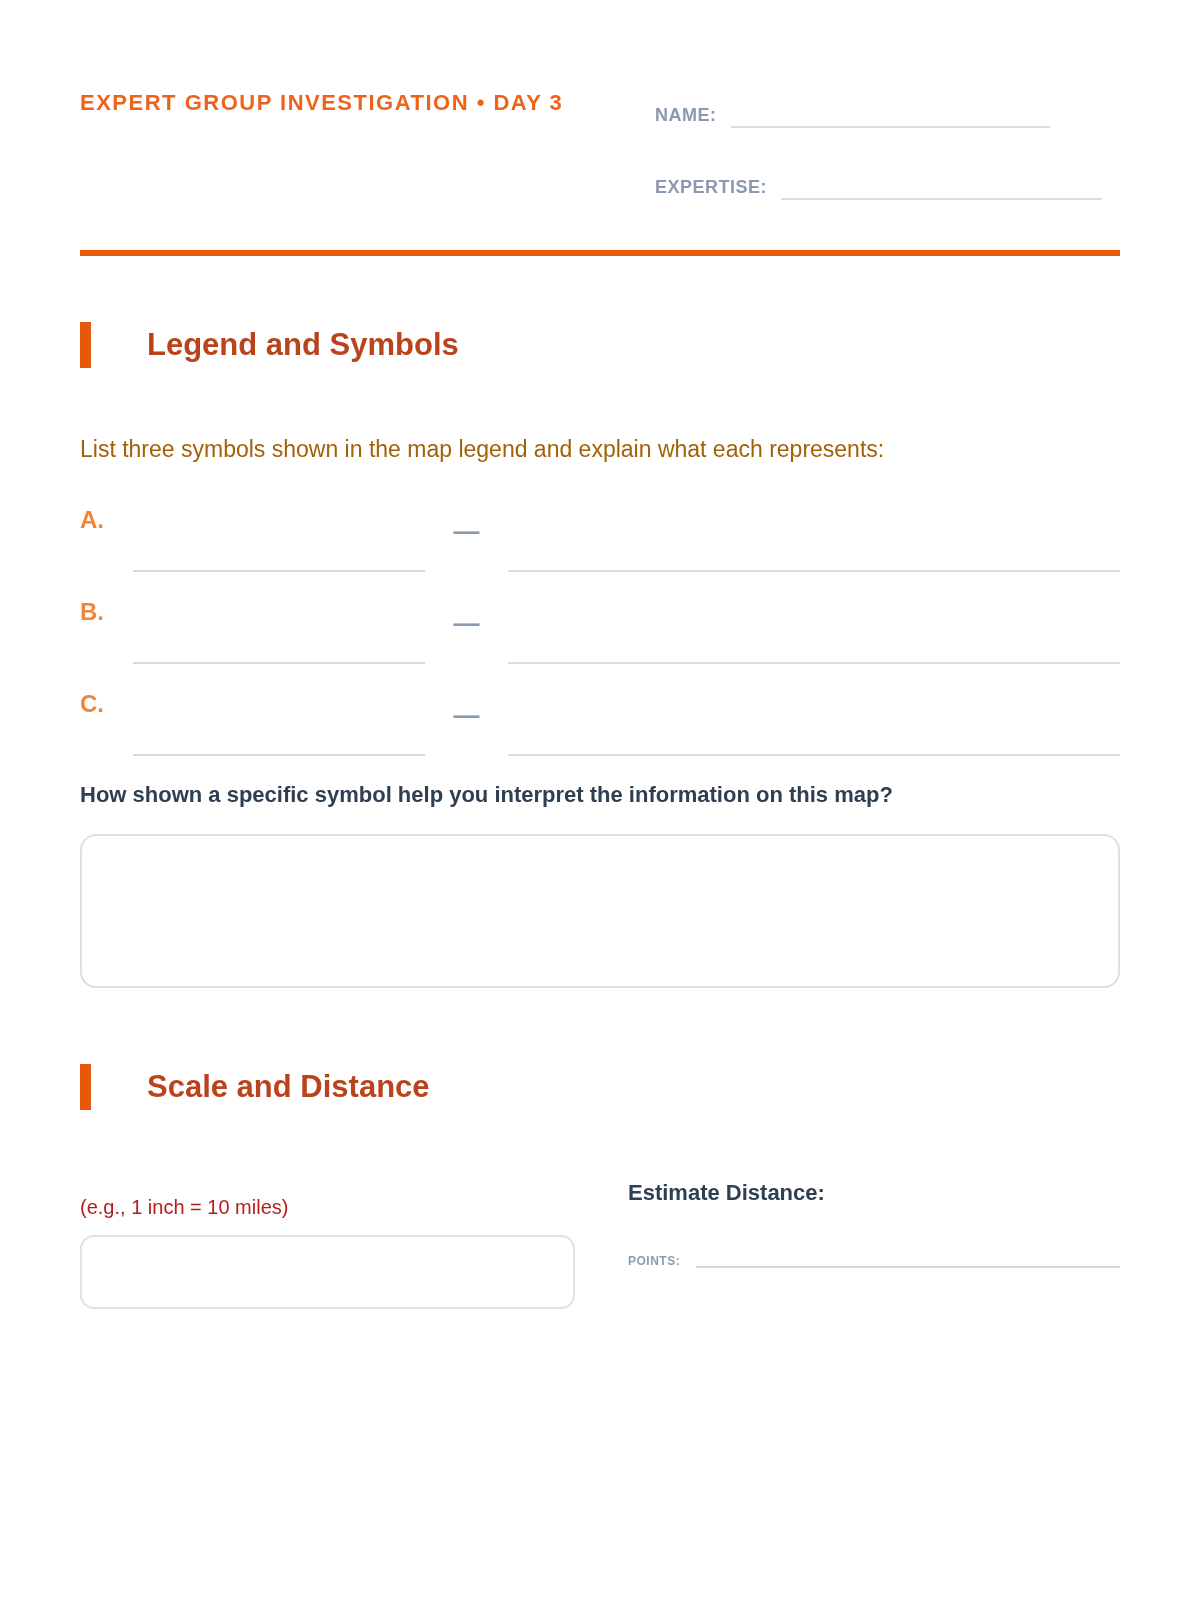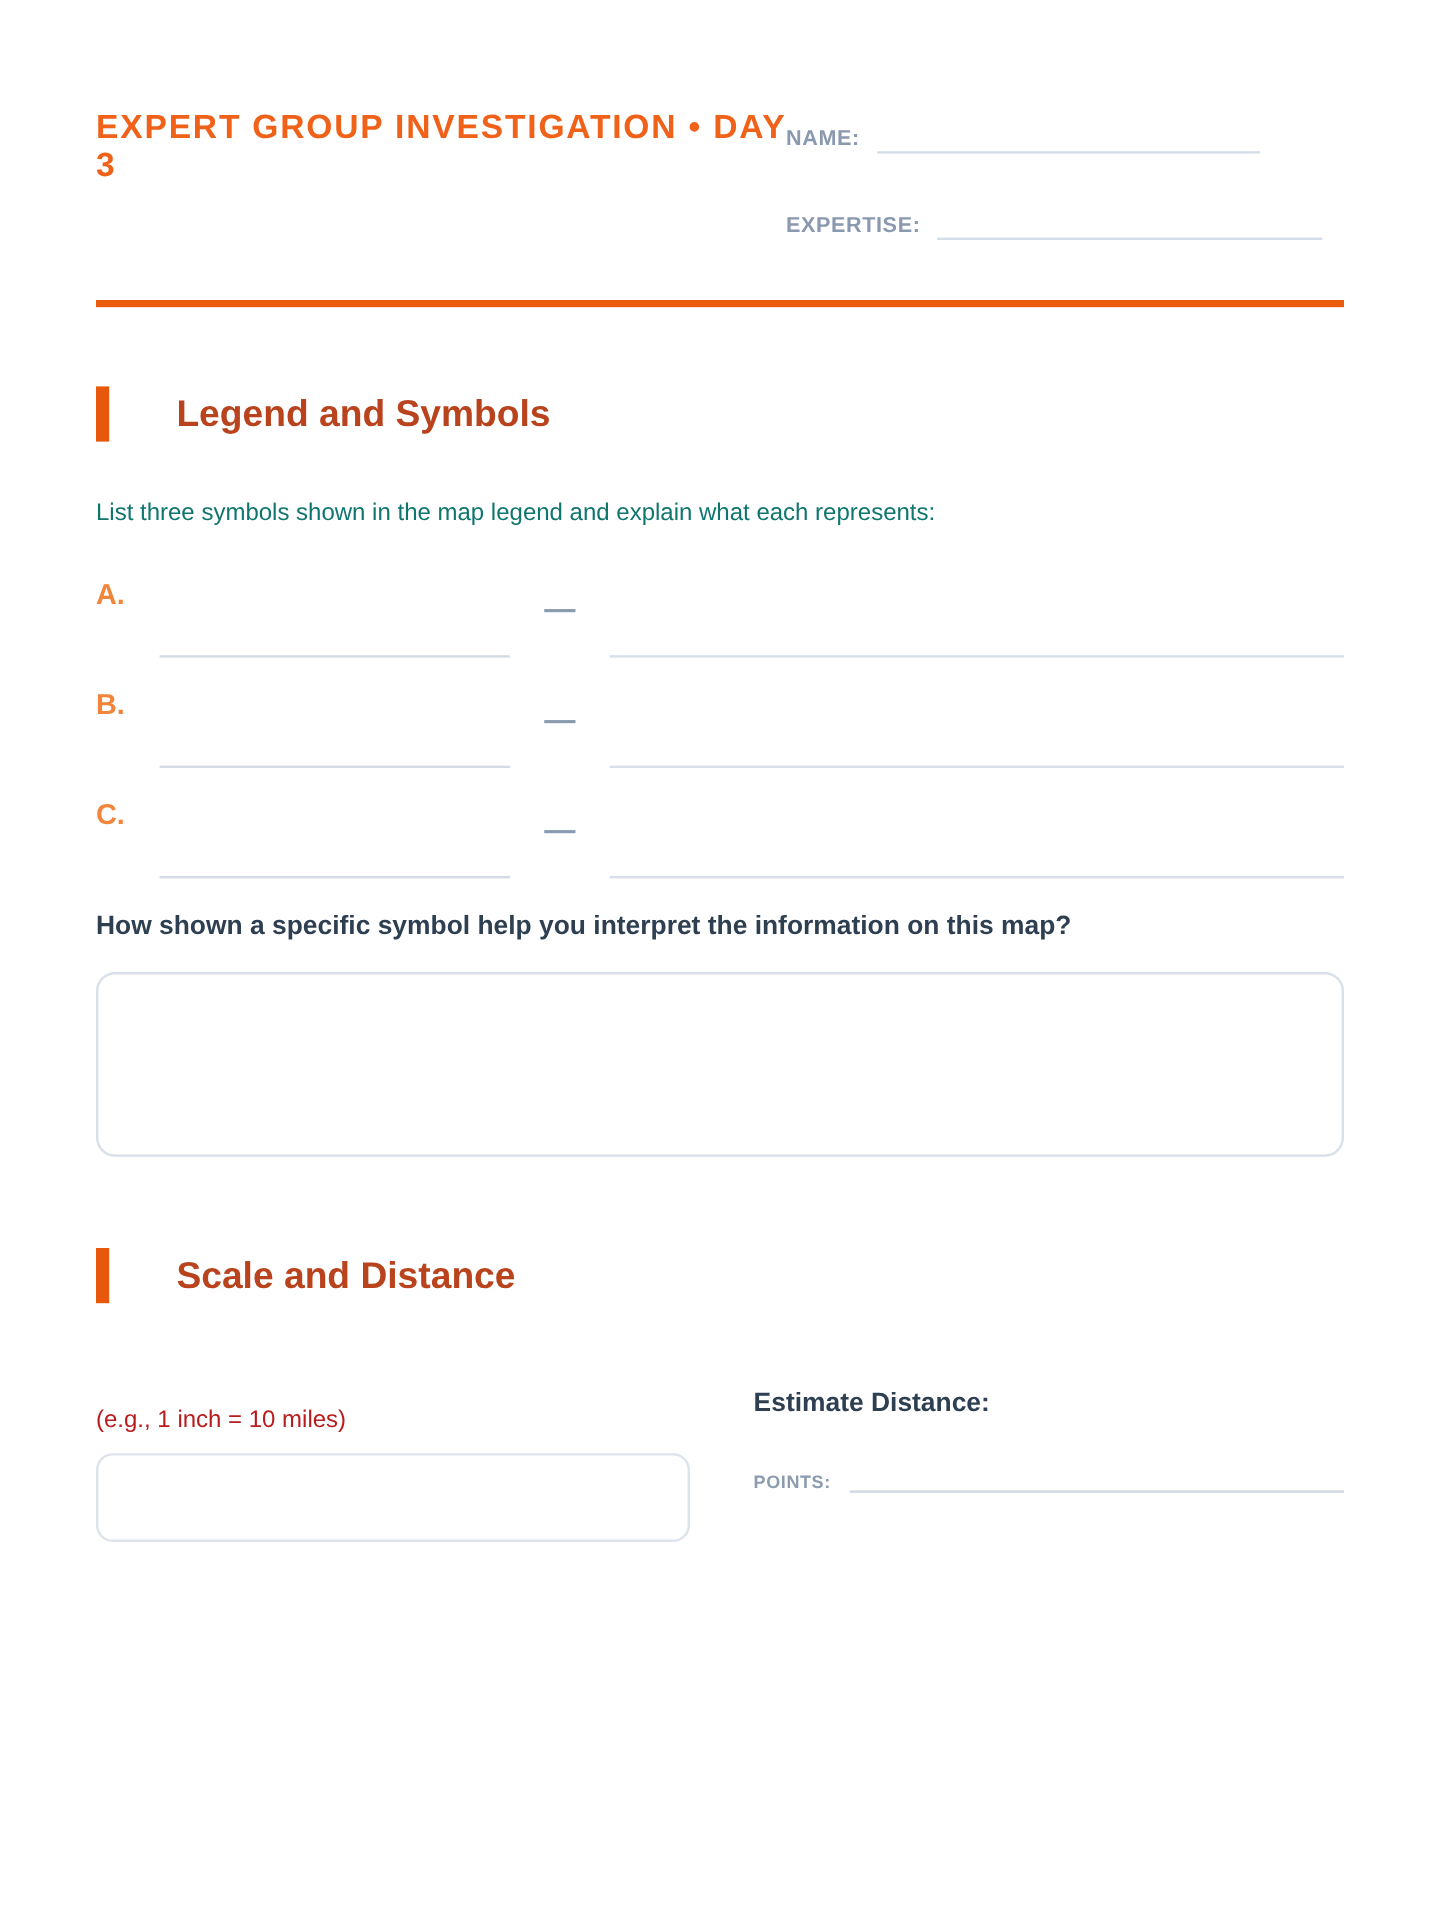--- a/index.html
+++ b/index.html
@@ -20,21 +20,21 @@
     margin: 0;
     font-family: "DejaVu Serif", serif;
     font-weight: bold;
     font-size: 68px;
     line-height: 1.04;
     letter-spacing: -1px;
     color: #7E2F1E;
   }
   .doc-subtitle {
     margin-top: 14px;
-    font-size: 28px;
+    font-size: 22px;
     font-weight: bold;
     letter-spacing: 1.5px;
     color: #F0621A;
   }
   .fields-block { width: 465px; padding-top: 24px; flex-shrink: 0; }
   .field-row { display: flex; align-items: flex-end; }
   .field-row.name-row { margin-right: 70px; }
   .field-row.expertise-row { margin-top: 44px; margin-right: 18px; }
   .field-label {
     font-size: 18px;
@@ -77,21 +77,21 @@
     border-radius: 12px;
   }
 
   
   .sec-head { display: flex; align-items: center; gap: 28px; }
   .sec-head.legend { margin-top: 66px; }
   .sec-head.scale { margin-top: 76px; }
   .accent-bar { width: 11px; height: 46px; background: #E8580C; margin-right: 28px; flex-shrink: 0; }
   .sec-title { margin: 0; font-size: 31px; font-weight: bold; color: #B8431C; }
 
-  .intro-text { margin: 48px 0 0 0; font-size: 20px; color: #0f766e; }
+  .intro-text { margin: 68px 0 0 0; font-size: 23px; color: #a16207; }
 
   
   .sym-rows { margin-top: 43px; }
   .sym-row { display: flex; align-items: stretch; height: 66px; margin-bottom: 26px; }
   .sym-label {
     width: 53px;
     font-size: 24px;
     font-weight: bold;
     color: #F0853B;
     flex-shrink: 0;
@@ -131,21 +131,21 @@
   .hint-text { margin: 16px 0 0 0; font-size: 20px; color: #b91c1c; }
   .scale-answer-box {
     margin-top: 16px;
     height: 70px;
     background: #ffffff;
     border: 2px solid #DCE3EB;
     border-radius: 14px;
   }
   .points-row { display: flex; align-items: flex-end; margin-top: 34px; }
   .points-label {
-    font-size: 15px;
+    font-size: 12px;
     font-weight: bold;
     letter-spacing: 0.5px;
     color: #8C9CB0;
     margin-right: 16px;
     white-space: nowrap;
   }
   .points-line { flex: 1; border-bottom: 2px solid #CFD8E2; height: 26px; }
 </style>
 </head>
 <body>

